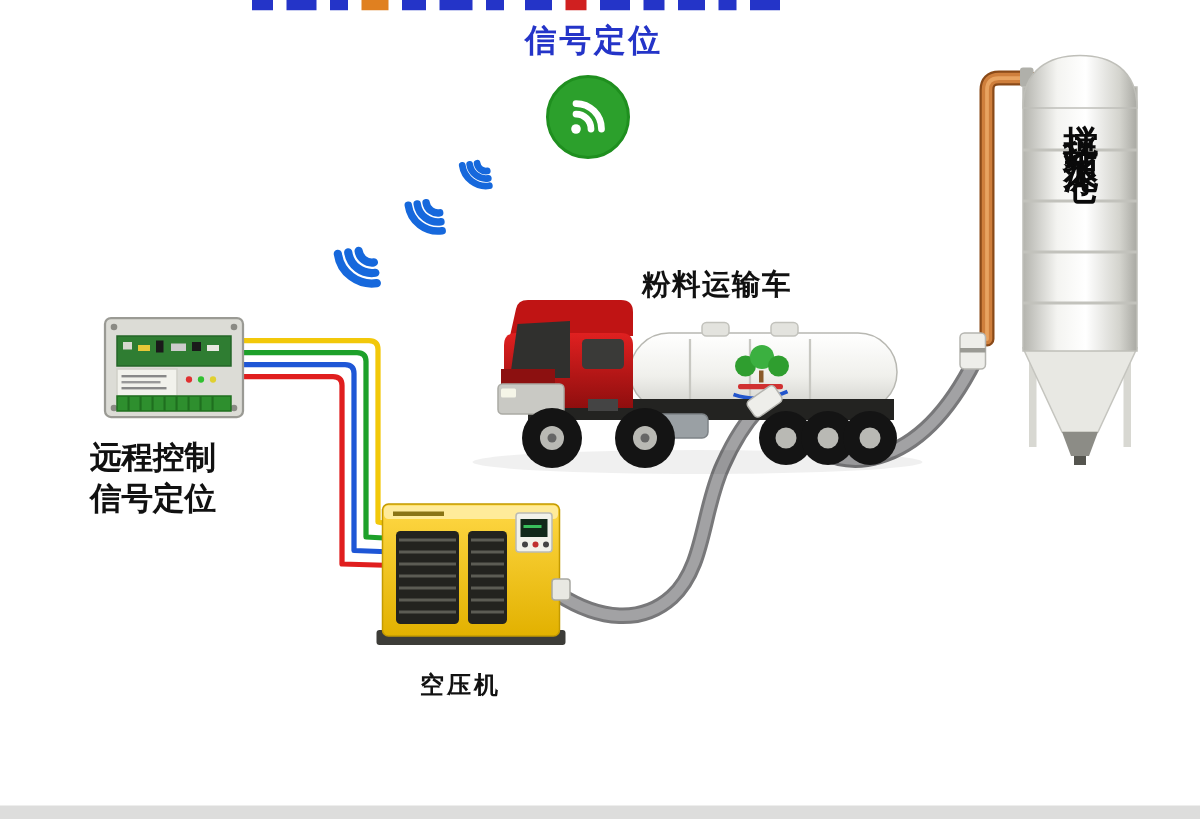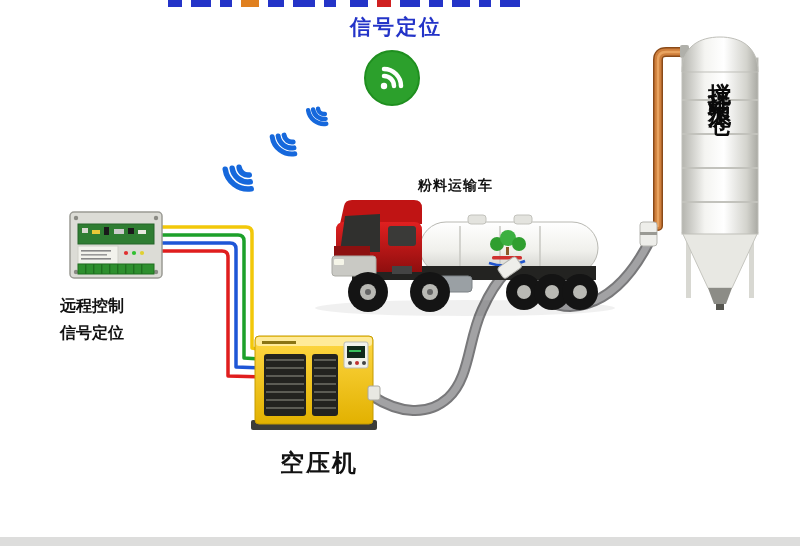--- a/index.html
+++ b/index.html
@@ -2,23 +2,23 @@
 <html><head>
 <meta charset="utf-8">
 <style>
   html,body{margin:0;padding:0;background:#fff;}
   #stage{
     position:relative;width:800px;height:546px;background:#ffffff;
     overflow:hidden;font-family:"DejaVu Sans","Liberation Sans",sans-serif;
   }
   .label{position:absolute;color:#111;font-weight:bold;white-space:nowrap;}
   #signal-label{left:350px;top:13px;font-size:21px;color:#2434c8;letter-spacing:2px;}
-  #truck-label{left:418px;top:177px;font-size:14px;letter-spacing:1px;}
-  #compressor-label{left:280px;top:447px;font-size:24px;letter-spacing:2px;}
-  #remote-label{left:60px;top:292px;font-size:16px;line-height:27px;text-align:left;}
+  #truck-label{left:428px;top:177px;font-size:19px;letter-spacing:1px;}
+  #compressor-label{left:280px;top:447px;font-size:16px;letter-spacing:2px;}
+  #remote-label{left:60px;top:292px;font-size:21px;line-height:27px;text-align:left;}
   #silo-label{
     left:705px;top:64px;font-size:23px;letter-spacing:6px;
     writing-mode:vertical-rl;text-orientation:upright;color:#0a0a0a;
   }
   
   #top-fragments{position:absolute;left:168px;top:0;width:480px;height:7px;overflow:hidden;}
   #top-fragments span{display:inline-block;height:7px;margin-right:9px;background:#2434c8;vertical-align:top;}
   #top-fragments span:nth-child(1){width:14px}
   #top-fragments span:nth-child(2){width:20px}
   #top-fragments span:nth-child(3){width:12px}

